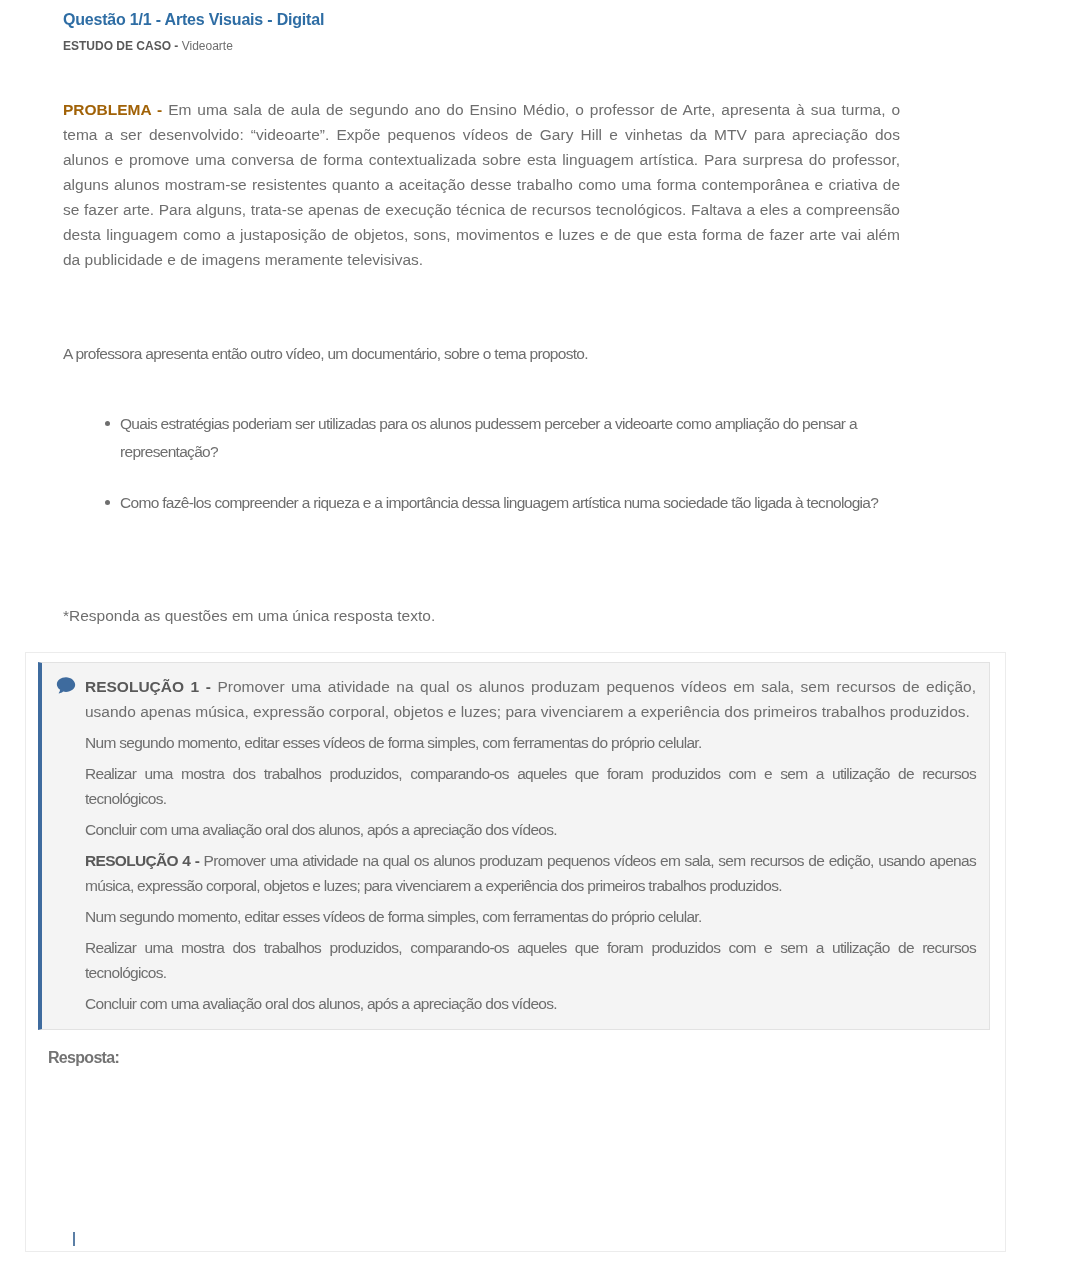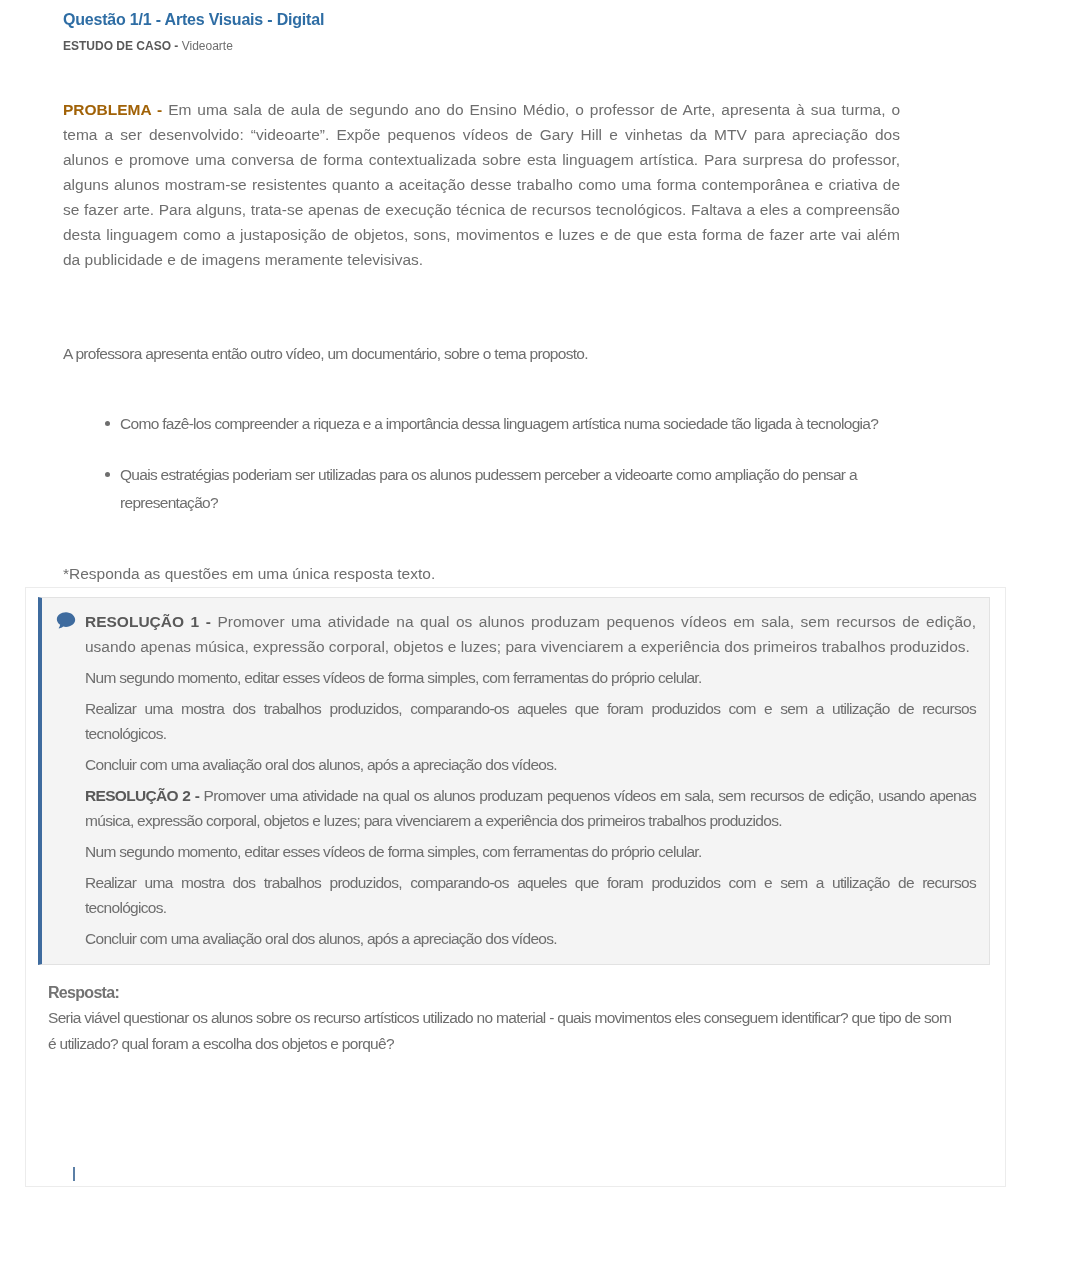--- a/index.html
+++ b/index.html
@@ -50,24 +50,24 @@
   }
   ul.bullets li::before {
     content:"";
     position:absolute;
     left:0; top:11px;
     width:5px; height:5px;
     border-radius:50%;
     background:#6e6e6e;
   }
 
-  .note { margin-top:44px; font-size:15.5px; line-height:25px; }
+  .note { margin-top:86px; font-size:15.5px; line-height:25px; }
 
   .answer-panel {
-    margin:1px 0 0 25px;
+    margin:24px 0 0 25px;
     width:981px;
     height:600px;
     border:1px solid #ececec;
     background:#ffffff;
     padding:9px 14px 0 12px;
     position:relative;
   }
 
   .resolution-box {
     width:952px;
@@ -129,22 +129,22 @@
 
     <p class="problem">
       <span class="lead">PROBLEMA -</span>
       <span>Em uma sala de aula de segundo ano do Ensino Médio, o professor de Arte, apresenta à sua turma, o tema a ser desenvolvido: “videoarte”. Expõe pequenos vídeos de Gary Hill e vinhetas da MTV para apreciação dos alunos e promove uma conversa de forma contextualizada sobre esta linguagem artística. Para surpresa do professor, alguns alunos mostram-se resistentes quanto a aceitação desse trabalho como uma forma contemporânea e criativa de se fazer arte. Para alguns, trata-se apenas de execução técnica de recursos tecnológicos.  Faltava a eles a compreensão desta linguagem como a justaposição de objetos, sons, movimentos e luzes e de que esta forma de fazer arte vai além da publicidade e de imagens meramente televisivas.</span>
     </p>
 
     <p class="intro narrow">A professora apresenta então outro vídeo, um documentário, sobre o tema proposto.</p>
 
 
     <ul class="bullets">
+      <li class="narrow">Quais estratégias poderiam ser utilizadas para os alunos pudessem perceber a videoarte como ampliação do pensar a representação?</li>
       <li class="narrow">Como fazê-los compreender a riqueza e a importância dessa linguagem artística numa sociedade tão ligada à tecnologia?</li>
-      <li class="narrow">Quais estratégias poderiam ser utilizadas para os alunos pudessem perceber a videoarte como ampliação do pensar a representação?</li>
     </ul>
 
     <p class="note">*Responda as questões em uma única resposta texto.</p>
   </div>
 
   <div class="answer-panel">
 
     <div class="resolution-box">
       <span class="bubble">
         <svg viewBox="0 0 24 24" aria-hidden="true">
@@ -154,28 +154,27 @@
 
       <p>
         <span class="lead">RESOLUÇÃO 1 -</span>
         <span>Promover uma atividade na qual os alunos produzam pequenos vídeos em sala, sem recursos de edição, usando apenas música, expressão corporal, objetos e luzes; para vivenciarem a experiência dos primeiros trabalhos produzidos.</span>
       </p>
       <p class="narrow">Num segundo momento, editar esses vídeos de forma simples, com ferramentas do próprio celular.</p>
       <p class="narrow">Realizar uma mostra dos trabalhos produzidos, comparando-os aqueles que foram produzidos com e sem a utilização de recursos tecnológicos.</p>
       <p class="narrow">Concluir com uma avaliação oral dos alunos, após a apreciação dos vídeos.</p>
 
       <p class="narrow">
-        <span class="lead">RESOLUÇÃO 2 -</span>
+        <span class="lead">RESOLUÇÃO 4 -</span>
         <span>Promover uma atividade na qual os alunos produzam pequenos vídeos em sala, sem recursos de edição, usando apenas música, expressão corporal, objetos e luzes; para vivenciarem a experiência dos primeiros trabalhos produzidos.</span>
       </p>
       <p class="narrow">Num segundo momento, editar esses vídeos de forma simples, com ferramentas do próprio celular.</p>
       <p class="narrow">Realizar uma mostra dos trabalhos produzidos, comparando-os aqueles que foram produzidos com e sem a utilização de recursos tecnológicos.</p>
       <p class="narrow">Concluir com uma avaliação oral dos alunos, após a apreciação dos vídeos.</p>
     </div>
 
     <div class="answer-area">
       <div class="answer-label narrow">Resposta:</div>
-      <p class="body narrow">Seria viável questionar os alunos sobre os recurso artísticos utilizado no material - quais movimentos eles conseguem identificar? que tipo de som é utilizado? qual foram a escolha dos objetos e porquê?</p>
     </div>
 
     <span class="text-cursor"></span>
   </div>
 </div>
 
 </body></html>

